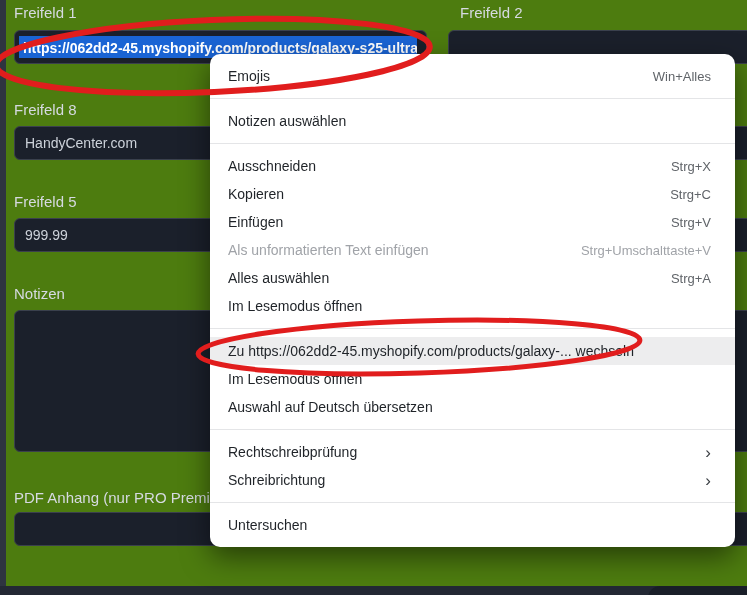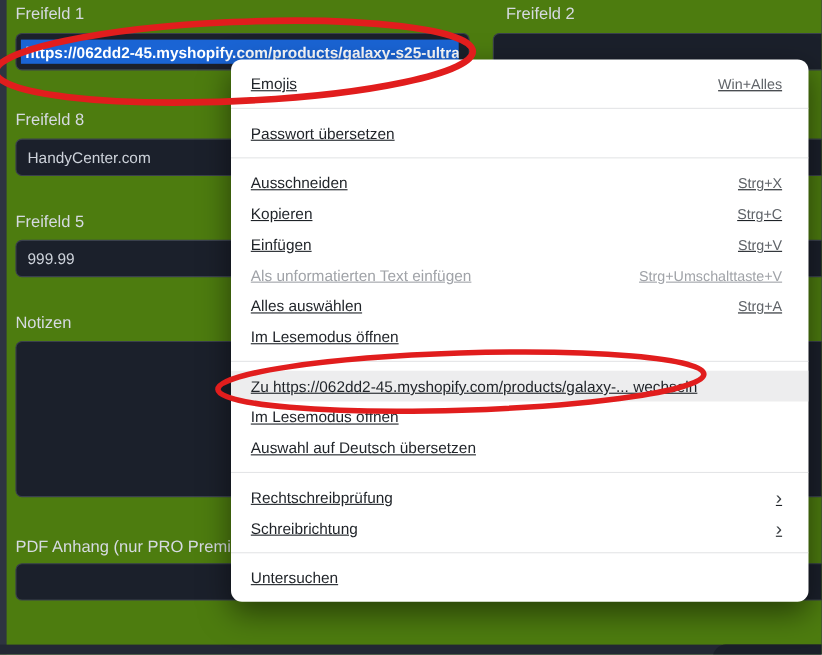--- a/index.html
+++ b/index.html
@@ -25,21 +25,21 @@
   
   .br-button{position:absolute;left:648px;top:586px;width:99px;height:12px;background:#1a1f29;
              border-top-left-radius:12px;}
 
   
   .menu{position:absolute;left:210px;top:54px;width:525px;background:#ffffff;border-radius:10px;
         box-shadow:0 10px 28px rgba(0,0,0,.5);z-index:10;overflow:hidden;}
   .menu-group{padding:8px 0;}
   .menu-sep{height:1px;background:#e4e5e7;}
   .menu-item{height:28px;display:flex;align-items:center;justify-content:space-between;
-             padding:0 24px 0 18px;font-size:14px;color:#1f2328;cursor:default;text-decoration:underline;}
+             padding:0 24px 0 18px;font-size:14px;color:#1f2328;cursor:default;}
   .menu-item .mi-shortcut{color:#606469;font-size:13px;}
   .menu-item.disabled,.menu-item.disabled .mi-shortcut{color:#a0a3a8;}
   .menu-item.highlighted{background:#ededee;}
   .mi-arrow{color:#3c4045;font-size:17px;line-height:1;}
 
   
   .anno{position:absolute;left:0;top:0;width:747px;height:595px;z-index:20;pointer-events:none;}
 </style>
 </head>
 <body>
@@ -77,21 +77,21 @@
   <div class="menu" id="context-menu">
       <div class="menu-group">
         <div class="menu-item">
           <span class="mi-label">Emojis</span>
           <span class="mi-shortcut">Win+Alles</span>
         </div>
       </div>
       <div class="menu-sep"></div>
       <div class="menu-group">
         <div class="menu-item">
-          <span class="mi-label">Passwort übersetzen</span>
+          <span class="mi-label">Notizen auswählen</span>
         </div>
       </div>
       <div class="menu-sep"></div>
       <div class="menu-group">
         <div class="menu-item">
           <span class="mi-label">Ausschneiden</span>
           <span class="mi-shortcut">Strg+X</span>
         </div>
         <div class="menu-item">
           <span class="mi-label">Kopieren</span>

